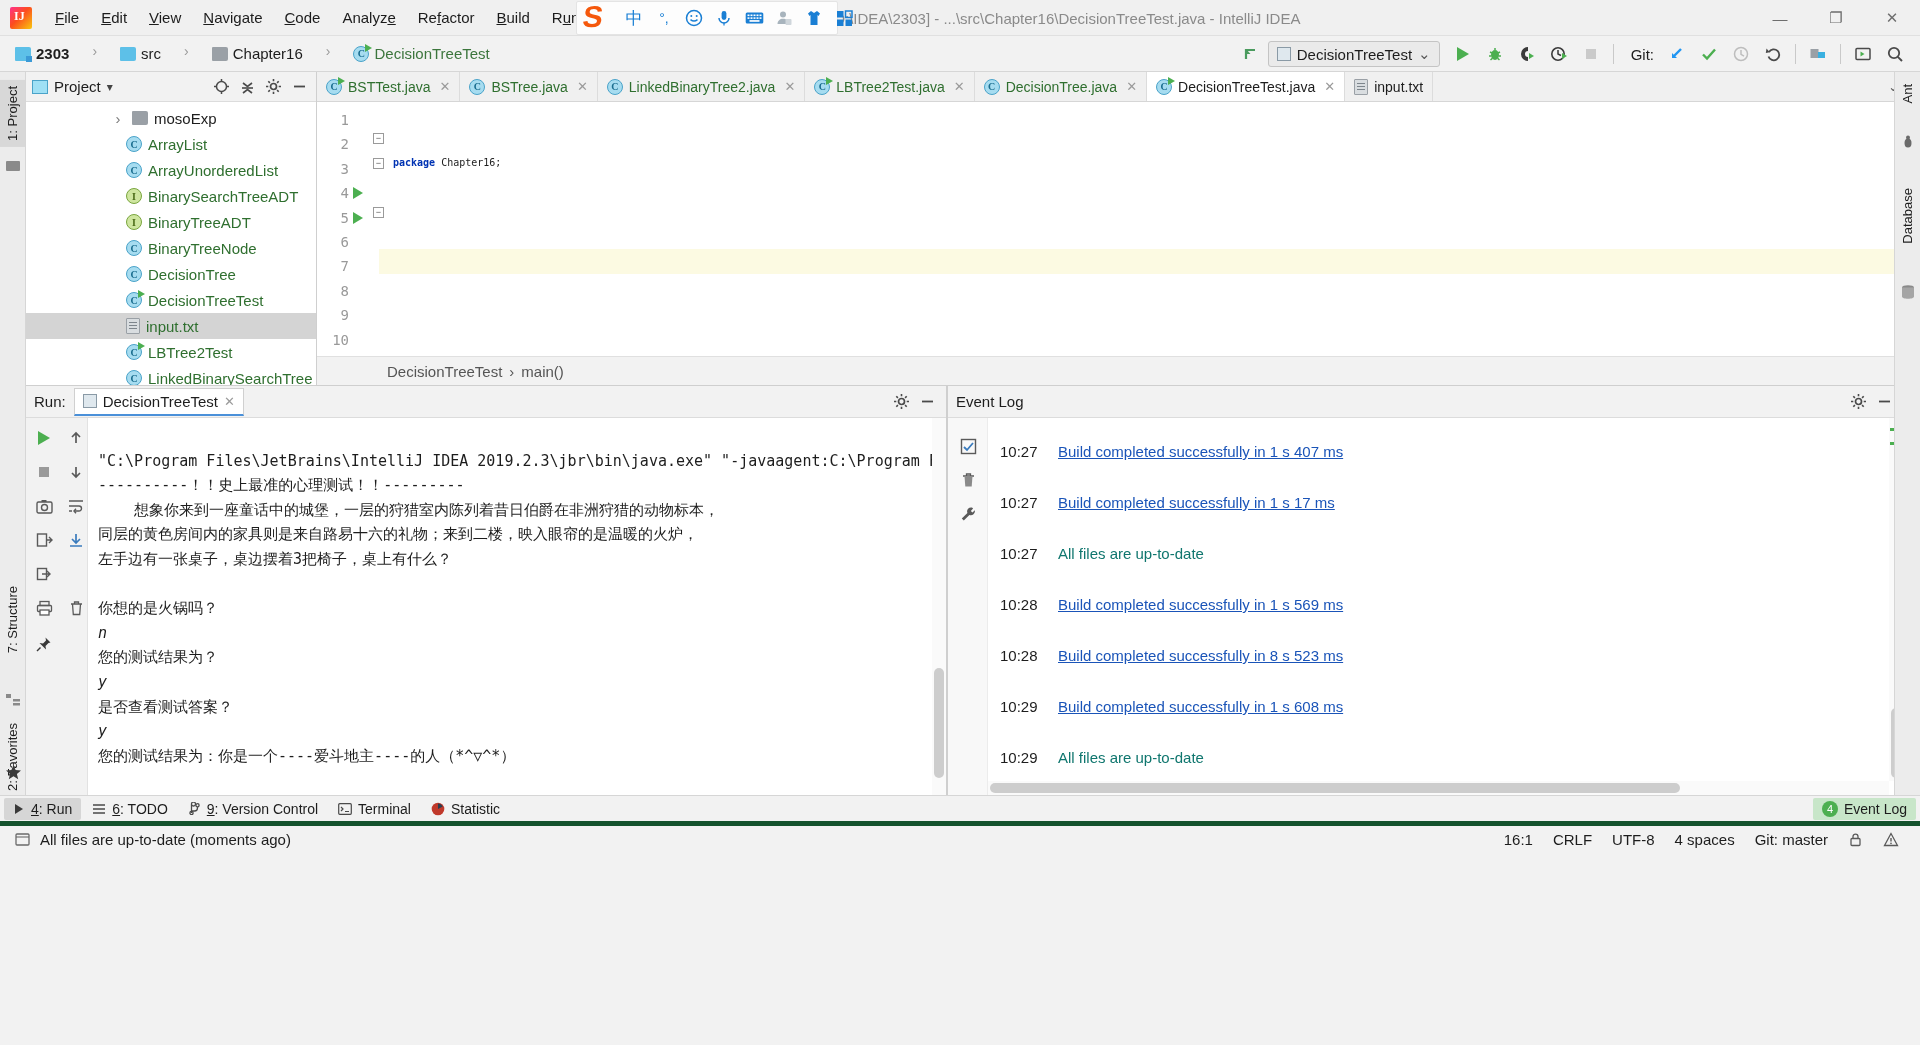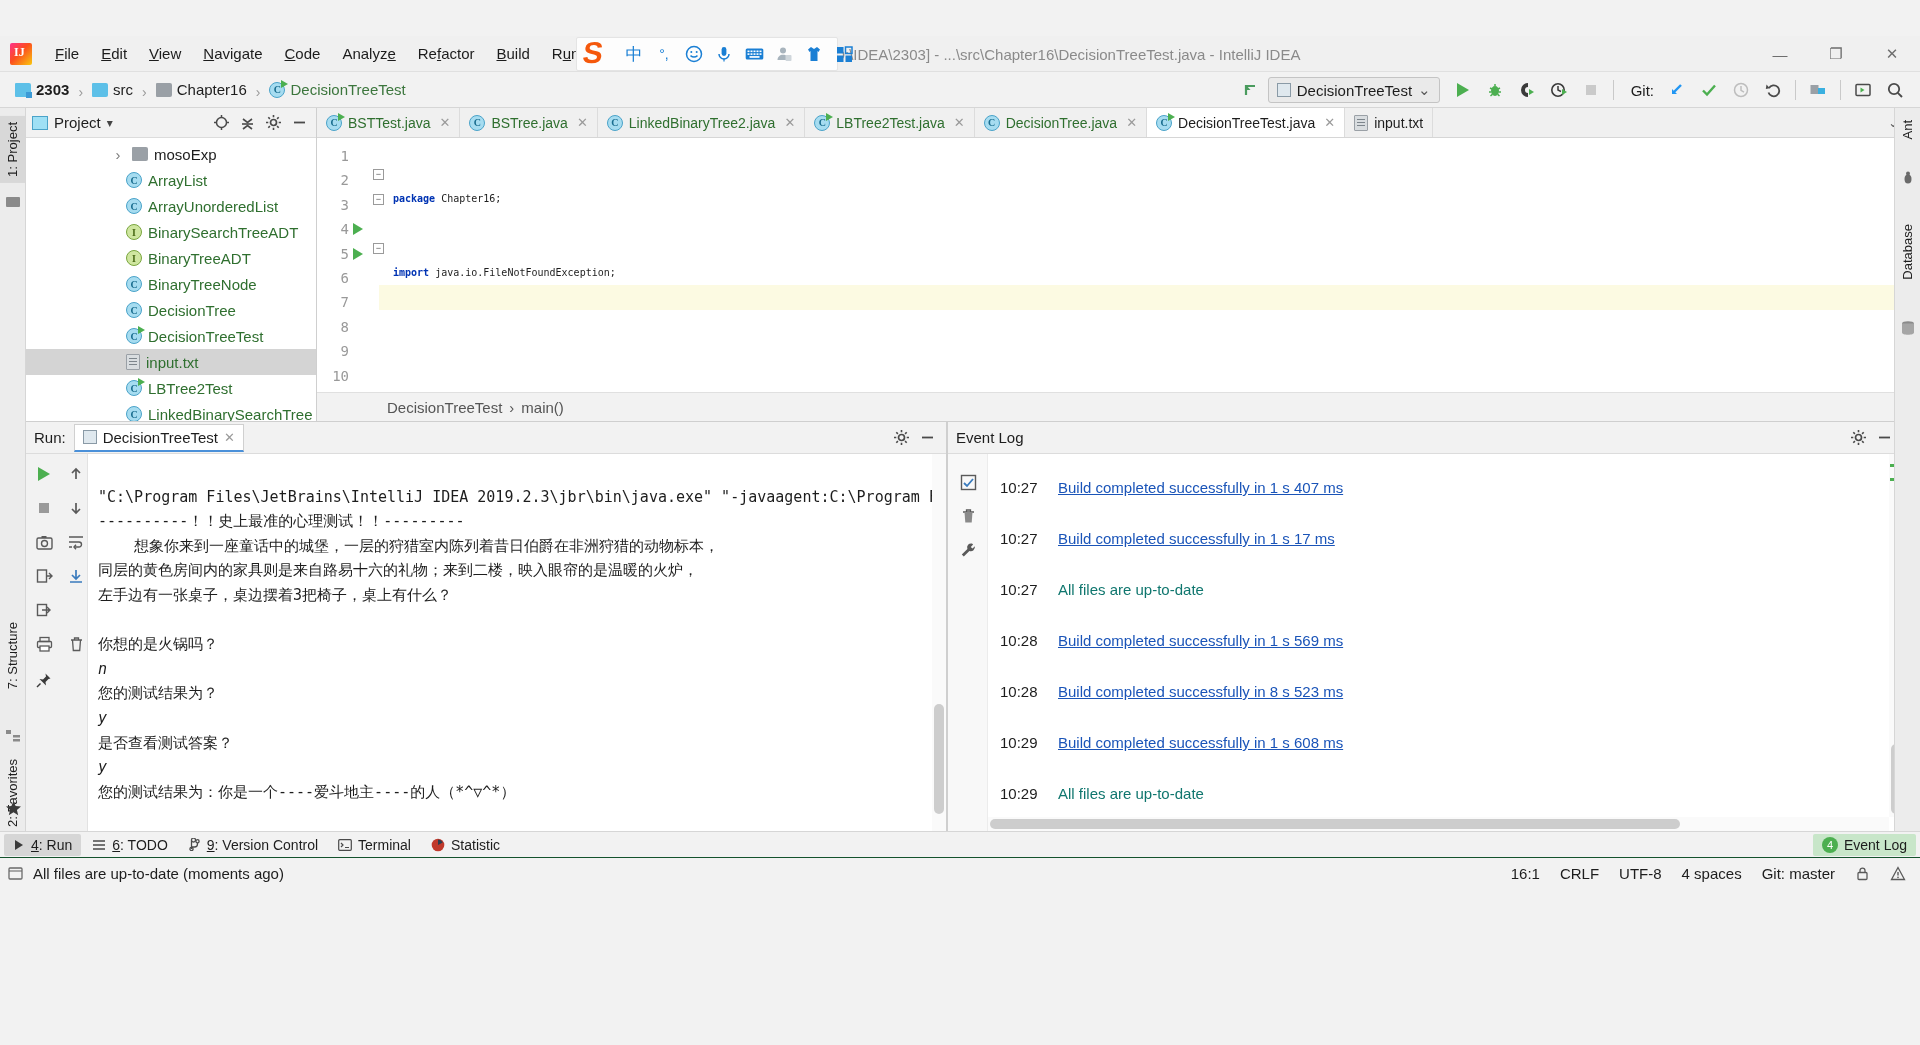--- a/index.html
+++ b/index.html
@@ -4,21 +4,21 @@
 <style>
   * { box-sizing: border-box; margin: 0; padding: 0; }
   html, body {
     width: 1920px; height: 1045px;
     font-family: "Liberation Sans", sans-serif;
     font-size: 13px;
     background: #f2f2f2;
     overflow: hidden;
     color: #1d1d1d;
   }
-  #app { position: relative; width: 1920px; height: 827px; margin-top: 36px; }
+  #app { position: relative; width: 1920px; height: 827px; }
 
   
   .titlebar {
     position: absolute; left: 0; top: 0; width: 1920px; height: 36px;
     background: #f0f0f0; border-bottom: 1px solid #e0e0e0;
     display: flex; align-items: center;
   }
   .ij-logo { width: 26px; height: 26px; margin-left: 8px; position: relative; flex: none; }
   .ij-logo .sq { position: absolute; width: 22px; height: 22px; left: 2px; top: 2px;
     background: linear-gradient(135deg,#ff318c 0%,#fc4d1e 45%,#f9c80e 100%);
@@ -51,21 +51,21 @@
   .ime-ic { width: 26px; height: 26px; display: flex; align-items: center;
     justify-content: center; color: #1a7fd4; font-size: 17px; cursor: pointer; flex:none;}
   .ime-ic svg { display: block; }
 
   
   .navbar {
     position: absolute; left: 0; top: 36px; width: 1920px; height: 36px;
     background: #f2f2f2; border-bottom: 1px solid #d6d6d6;
     display: flex; align-items: center;
   }
-  .crumbs { display: flex; align-items: flex-end; margin-left: 10px; gap: 2px; }
+  .crumbs { display: flex; align-items: flex-start; margin-left: 10px; gap: 16px; }
   .crumb { display: flex; align-items: center; gap: 5px; padding: 2px 5px;
     font-size: 15px; cursor: pointer; white-space: nowrap; }
   .crumb.bold { font-weight: bold; }
   .crumb.green { color: #3c763d; }
   .crumb-sep { color: #9a9a9a; font-size: 14px; padding: 0 2px; }
   .ic-folder { width: 16px; height: 14px; background: #5dc0e8; border-radius: 1px 2px 2px 1px; flex:none;}
   .ic-folder.grey { background: #9aa0a6; }
   .ic-folder.proj { background:#5dc0e8; position: relative; }
   .ic-folder.proj:after{content:""; position:absolute; right:-1px; bottom:-1px; width:6px;height:6px;background:#3c9ad6;}
   .ic-class { width: 16px; height: 16px; border-radius: 50%; background: #a6dcf0;
@@ -240,22 +240,22 @@
   .bb-right { margin-left: auto; display: flex; align-items: center;
     padding-right: 4px; }
   .el-badge { display: flex; align-items: center; gap: 6px; padding: 3px 9px;
     background: #c8e6c9; border-radius: 2px; cursor: pointer; }
   .badge-num { background: #4caf50; color: #fff; border-radius: 50%; width: 16px;
     height: 16px; font-size: 11px; display: flex; align-items: center;
     justify-content: center; flex: none; }
 
   
   .statusbar { position: absolute; left: 0; top: 821px; width: 1920px; height: 32px;
-    background: #f2f2f2; border-top: 1px solid #14532d;
-    display: flex; align-items: center; font-size: 15px; padding: 0 8px; }
+    background: #f2f2f2; border-top: 5px solid #14532d;
+    display: flex; align-items: center; font-size: 15px; padding: 0 15px; }
   .sb-msg { margin-left: 10px; color: #1d1d1d; }
   .sb-right { margin-left: auto; display: flex; align-items: center; gap: 20px;
     padding-right: 6px; }
   .sb-item { cursor: pointer; white-space: nowrap; }
 
   
   .watermark { position: absolute; left: 560px; top: 615px; font-size: 84px;
     color: #232323; font-family: "Liberation Serif", serif; letter-spacing: 1px;
     z-index: 30; pointer-events: none; line-height: 84px; }
 </style>
@@ -622,21 +622,20 @@
       </div>
 
       <div class="fold-strip">
         <div class="fold-minus" style="top:31px;">−</div>
         <div class="fold-minus" style="top:56px;">−</div>
         <div class="fold-minus" style="top:105px;">−</div>
       </div>
 
       <div class="code-lines">
         <div class="cl"><span class="kw">package</span><span> Chapter16;</span></div>
-        <div class="cl"><span class="kw">import</span><span> java.io.FileNotFoundException;</span></div>
         
         
         
         
         
         
         
       </div>
 
       <div class="editor-vscroll" style="top:0;">

